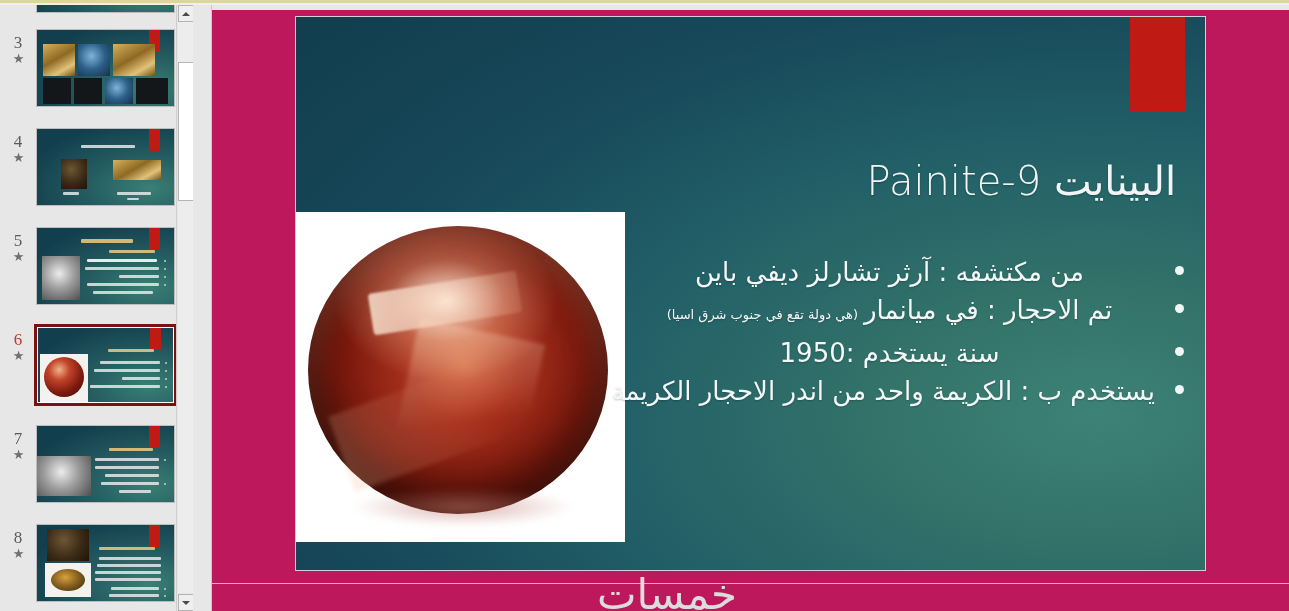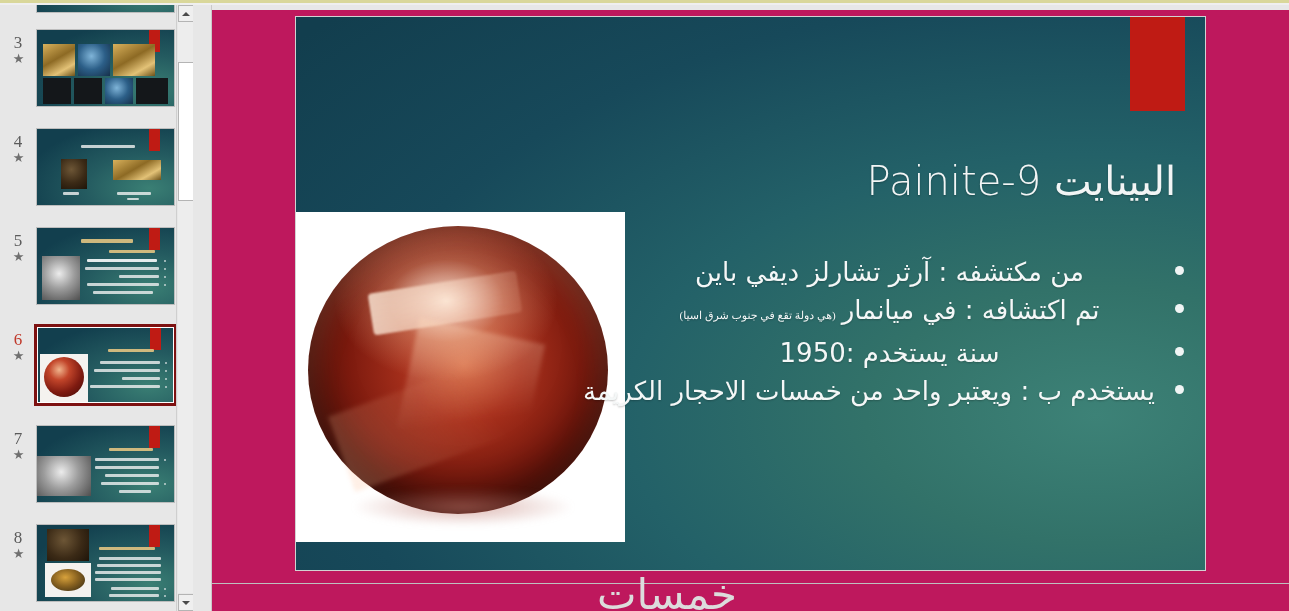--- a/index.html
+++ b/index.html
@@ -322,23 +322,22 @@
   }
   .bullet-text {
     flex: 1 1 auto;
     text-align: center;
     font-size: 26px;
     line-height: 34px;
     white-space: nowrap;
     text-shadow: 0 1px 2px rgba(0,0,0,.22);
   }
   .bullet-note {
-    font-size: 11px;
+    font-size: 13px;
     padding-right: 6px;
-    font-family: Liberation Serif, serif;
   }
 </style>
 </head>
 <body>
 
 <div id="app">
 
   <div class="top-strip"></div>
   <div class="top-strip-under"></div>
 
@@ -519,32 +518,32 @@
       <div class="bullet-list">
 
         <div class="bullet-item">
           <span class="bullet-dot"></span>
           <span class="bullet-text">من مكتشفه : آرثر تشارلز ديفي باين</span>
         </div>
 
         <div class="bullet-item">
           <span class="bullet-dot"></span>
           <span class="bullet-text">
-            <span>تم اكتشافه : في ميانمار</span><span class="bullet-note">(هي دولة تقع في جنوب شرق اسيا)</span>
+            <span>تم الاحجار : في ميانمار</span><span class="bullet-note">(هي دولة تقع في جنوب شرق اسيا)</span>
           </span>
         </div>
 
         <div class="bullet-item">
           <span class="bullet-dot"></span>
           <span class="bullet-text">سنة يستخدم :1950</span>
         </div>
 
         <div class="bullet-item">
           <span class="bullet-dot"></span>
-          <span class="bullet-text">يستخدم ب : ويعتبر واحد من خمسات الاحجار الكريمة</span>
+          <span class="bullet-text">يستخدم ب : الكريمة واحد من اندر الاحجار الكريمة</span>
         </div>
 
       </div>
     </div>
 
     <div class="canvas-divider"></div>
 
     <div class="watermark">خمسات</div>
   </div>
 

